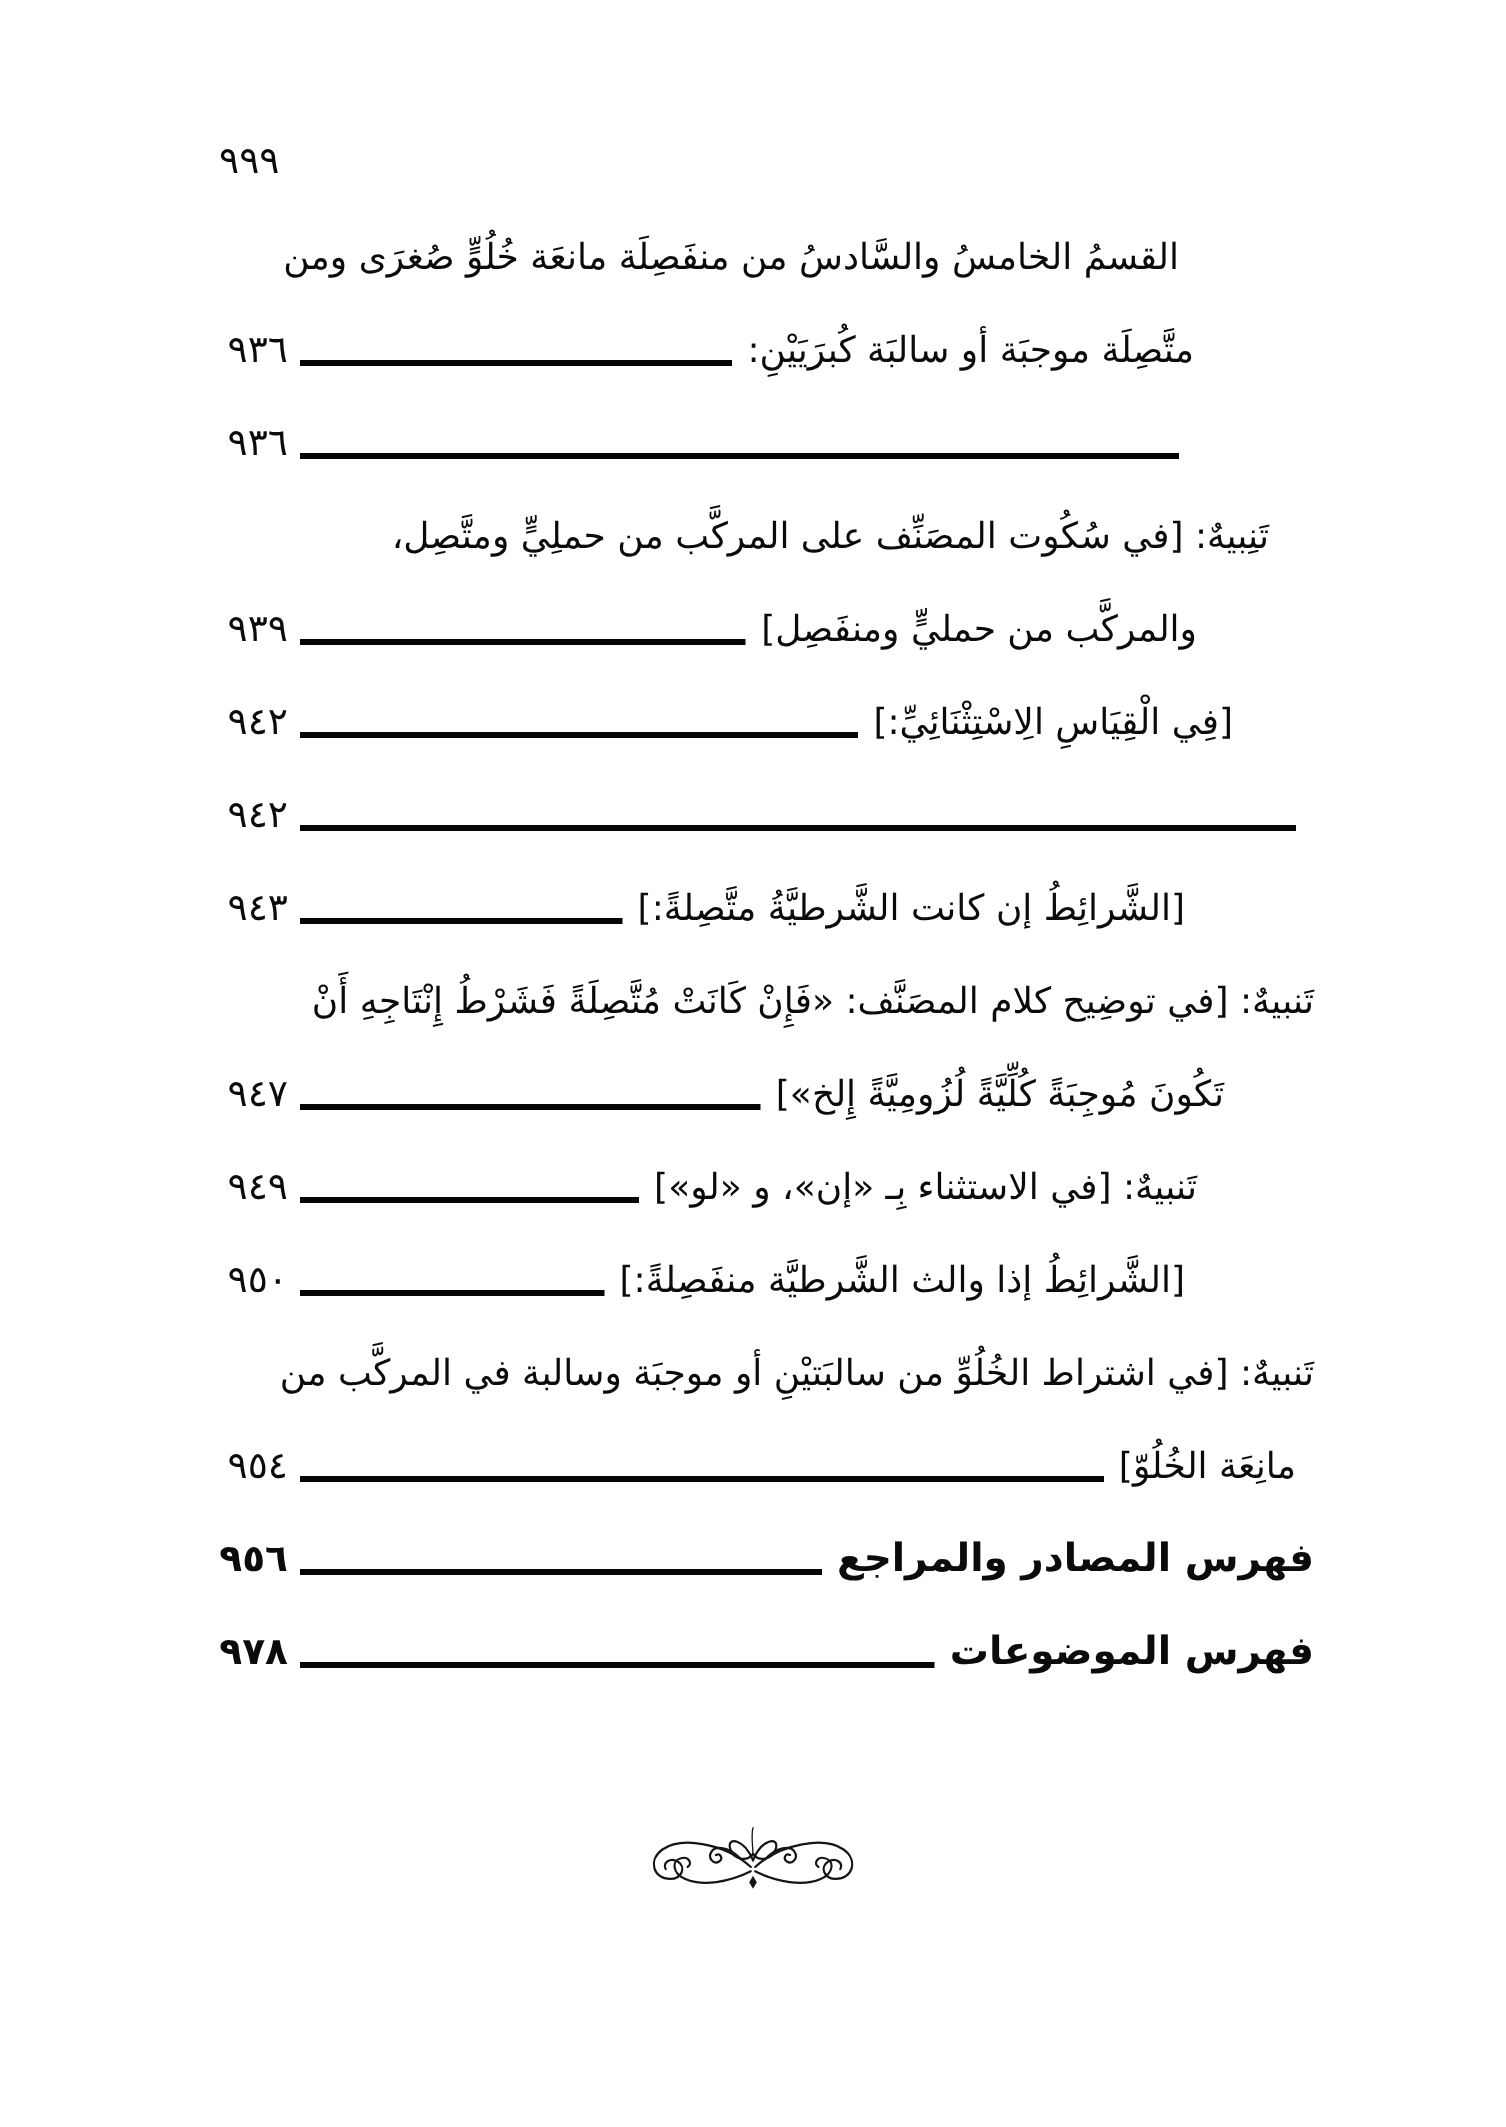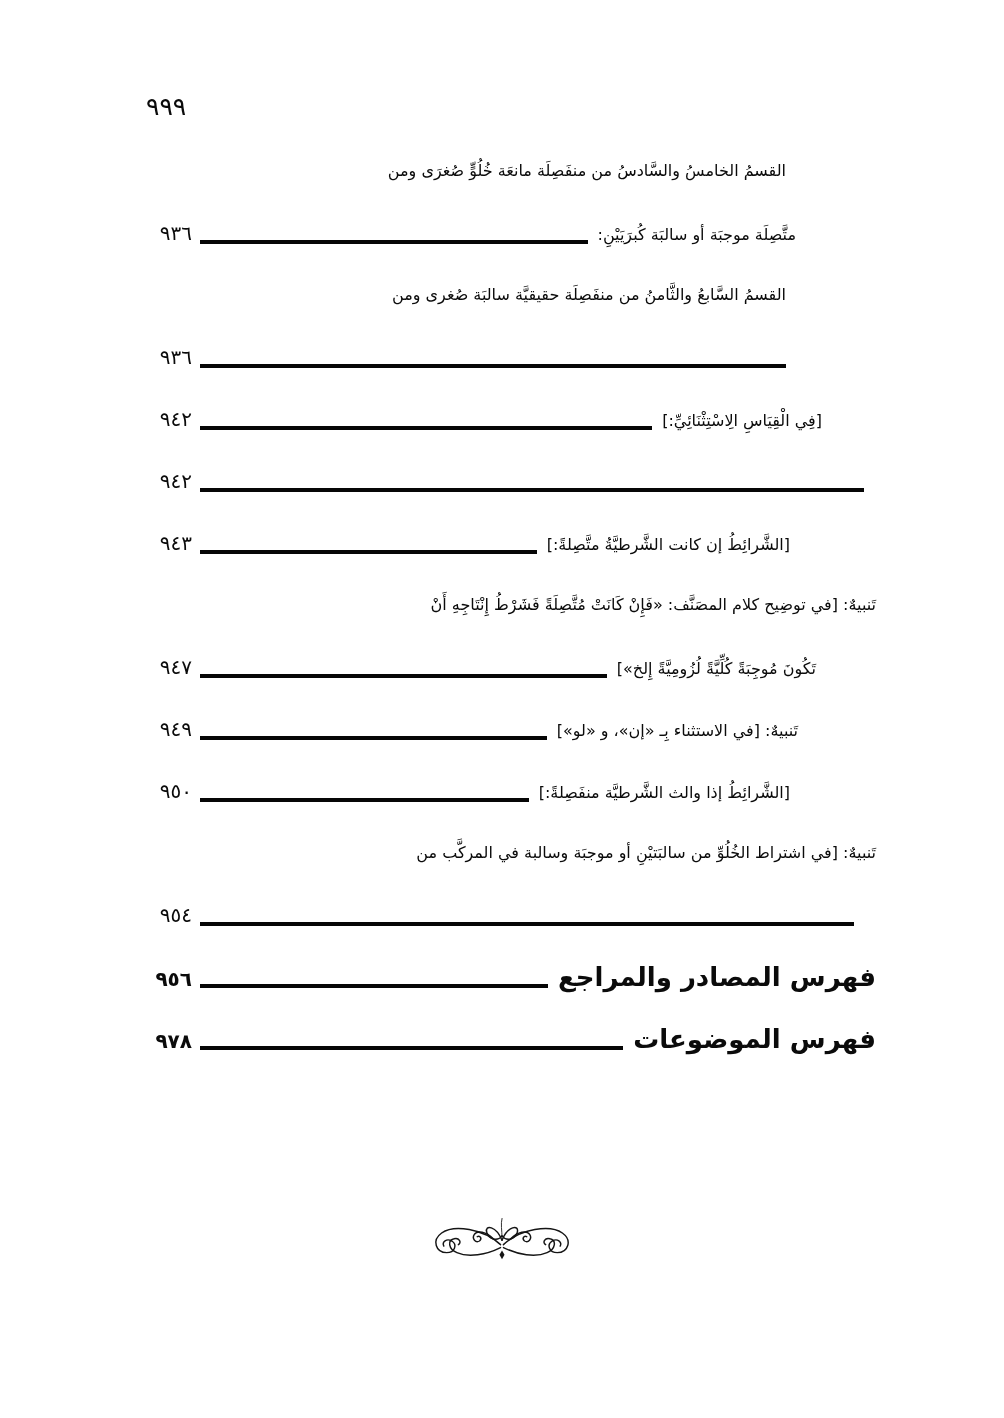--- a/index.html
+++ b/index.html
@@ -27,21 +27,21 @@
   .entry{margin:0;}
   .row{
     display:flex;
     align-items:baseline;
     height:62px;
     line-height:62px;
     direction:rtl;
   }
   .txt{
     white-space:nowrap;
-    font-size:16px;
+    font-size:24px;
     flex:0 1 auto;
   }
   .entry.bold .txt{
     font-weight:bold;
     font-size:26px;
     text-align:center;
   }
   .leader{
     flex:1 1 30px;
     min-width:25px;
@@ -51,21 +51,21 @@
     margin-left:8px;
   }
   .leader::after{
     content:"";
     position:absolute;
     left:0;right:0;bottom:20px;
     height:4px;
     background:#060606;
   }
   .num{
-    font-size:20px;
+    font-size:25px;
     letter-spacing:5px;
     min-width:60px;
     white-space:nowrap;
   }
   .entry.bold .num{font-weight:bold;}
   .ornament{
     position:absolute;
     top:1210px;left:50%;
     transform:translateX(-50%);
   }
@@ -83,26 +83,33 @@
         <div class="row" style="padding-right: 90px;">
           <span class="txt">القسمُ الخامسُ والسَّادسُ من منفَصِلَة مانعَة خُلُوٍّ صُغرَى ومن</span>
         </div>
         <div class="row" style="padding-right: 80px;">
           <span class="txt">متَّصِلَة موجبَة أو سالبَة كُبرَيَيْنِ:</span>
           <span class="leader"></span>
           <span class="num">٩٣٦</span>
         </div>
       </div>
       <div class="entry">
-        <div class="row" style="padding-right: 90px;">
-          <span class="txt">القسمُ السَّابعُ والثَّامنُ من منفَصِلَة حقيقيَّة سالبَة صُغرى ومن</span>
-        </div>
         <div class="row" style="padding-right: 80px;">
           <span class="leader"></span>
           <span class="num">٩٣٦</span>
+        </div>
+      </div>
+      <div class="entry">
+        <div class="row" style="padding-right: 30px;">
+          <span class="txt">تَنِبيهٌ: [في سُكُوت المصَنِّف على المركَّب من حملِيٍّ ومتَّصِل،</span>
+        </div>
+        <div class="row" style="padding-right: 78px;">
+          <span class="txt">والمركَّب من حمليٍّ ومنفَصِل]</span>
+          <span class="leader"></span>
+          <span class="num">٩٣٩</span>
         </div>
       </div>
       <div class="entry">
         <div class="row" style="padding-right: 54px;">
           <span class="txt">[فِي الْقِيَاسِ الِاسْتِثْنَائِيِّ:]</span>
           <span class="leader"></span>
           <span class="num">٩٤٢</span>
         </div>
       </div>
       <div class="entry">
@@ -140,20 +147,21 @@
           <span class="txt">[الشَّرائِطُ إذا والث الشَّرطيَّة منفَصِلةً:]</span>
           <span class="leader"></span>
           <span class="num">٩٥٠</span>
         </div>
       </div>
       <div class="entry">
         <div class="row" style="padding-right: 0px;">
           <span class="txt">تَنبيهٌ: [في اشتراط الخُلُوِّ من سالبَتيْنِ أو موجبَة وسالبة في المركَّب من</span>
         </div>
         <div class="row" style="padding-right: 12px;">
+          <span class="txt">مانِعَة الخُلُوّ]</span>
           <span class="leader"></span>
           <span class="num">٩٥٤</span>
         </div>
       </div>
       <div class="entry bold">
         <div class="row" style="padding-right: 0px;">
           <span class="txt">فهرس المصادر والمراجع</span>
           <span class="leader"></span>
           <span class="num">٩٥٦</span>
         </div>

